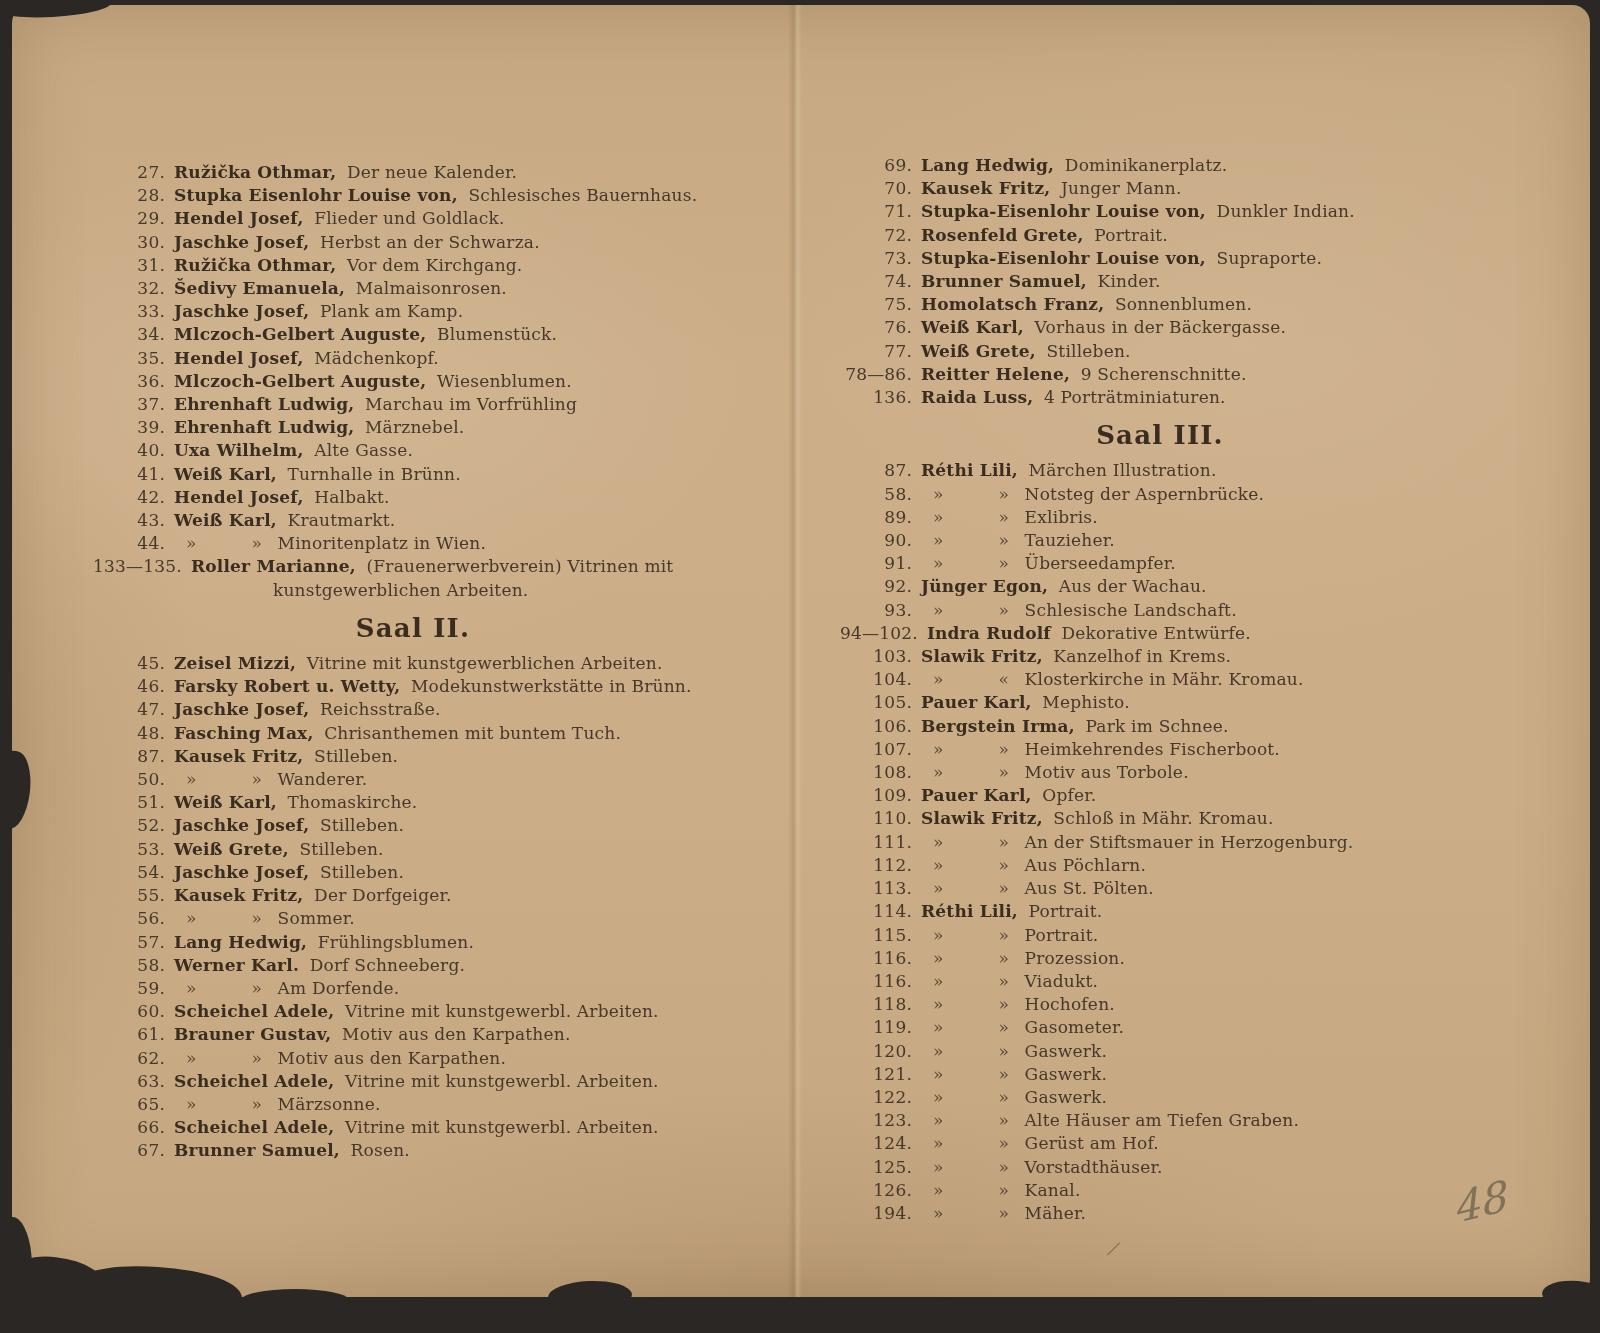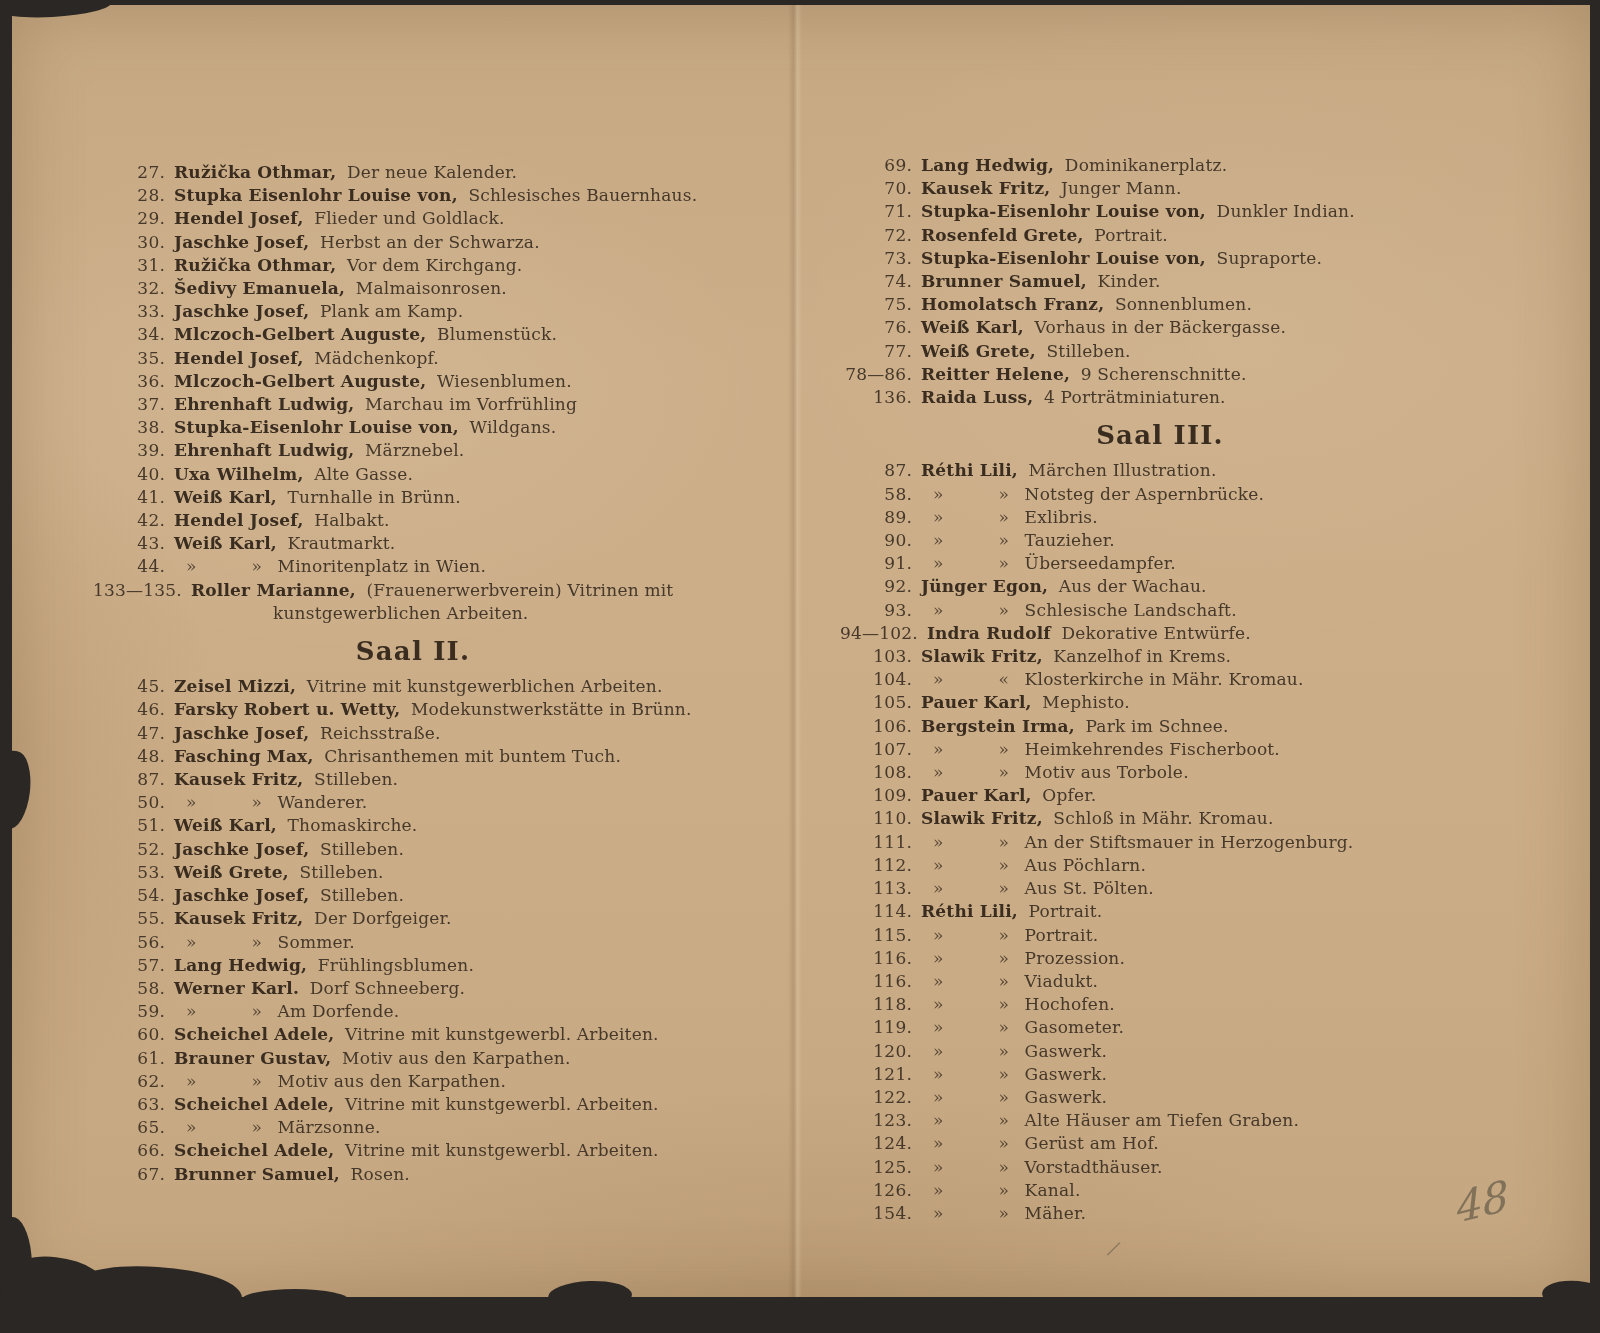--- a/index.html
+++ b/index.html
@@ -18,20 +18,21 @@
     position:absolute;
     left:12px; top:5px;
     width:1578px; height:1292px;
     background:
       radial-gradient(ellipse 600px 400px at 22% 30%, rgba(255,243,220,0.10), rgba(255,243,220,0) 70%),
       radial-gradient(ellipse 700px 500px at 78% 25%, rgba(255,240,215,0.08), rgba(255,240,215,0) 70%),
       radial-gradient(ellipse 800px 300px at 50% 100%, rgba(120,85,50,0.14), rgba(120,85,50,0) 70%),
       radial-gradient(ellipse 300px 500px at 0% 60%, rgba(120,85,50,0.12), rgba(120,85,50,0) 70%),
       linear-gradient(180deg, #c6a983 0%, #ccae89 28%, #cbad87 62%, #c4a680 100%);
     box-shadow: inset 0 0 70px rgba(110,80,48,0.30);
+    border-radius: 18px;
   }
   .crease {
     position:absolute; top:0; bottom:0; left:776px; width:14px;
     background:linear-gradient(90deg,
       rgba(110,80,50,0) 0%,
       rgba(110,80,50,0.20) 40%,
       rgba(240,222,192,0.22) 68%,
       rgba(110,80,50,0) 100%);
   }
   .tear {
@@ -215,29 +216,20 @@
           <div class="entry">
     <span class="num">37.</span>
     <span class="text">
       <span class="artist">Ehrenhaft Ludwig,</span>
       
       <span class="title">Marchau im Vorfrühling</span>
       
     </span>
   </div>
           <div class="entry">
-    <span class="num">38.</span>
-    <span class="text">
-      <span class="artist">Stupka-Eisenlohr Louise von,</span>
-      
-      <span class="title">Wildgans.</span>
-      
-    </span>
-  </div>
-          <div class="entry">
     <span class="num">39.</span>
     <span class="text">
       <span class="artist">Ehrenhaft Ludwig,</span>
       
       <span class="title">Märznebel.</span>
       
     </span>
   </div>
           <div class="entry">
     <span class="num">40.</span>
@@ -963,21 +955,21 @@
       
       <span class="ditto">
                 <i>»</i>
                 <i>»</i>
               </span>
       <span class="title">Kanal.</span>
       
     </span>
   </div>
           <div class="entry">
-    <span class="num">154.</span>
+    <span class="num">194.</span>
     <span class="text">
       
       <span class="ditto">
                 <i>»</i>
                 <i>»</i>
               </span>
       <span class="title">Mäher.</span>
       
     </span>
   </div>

